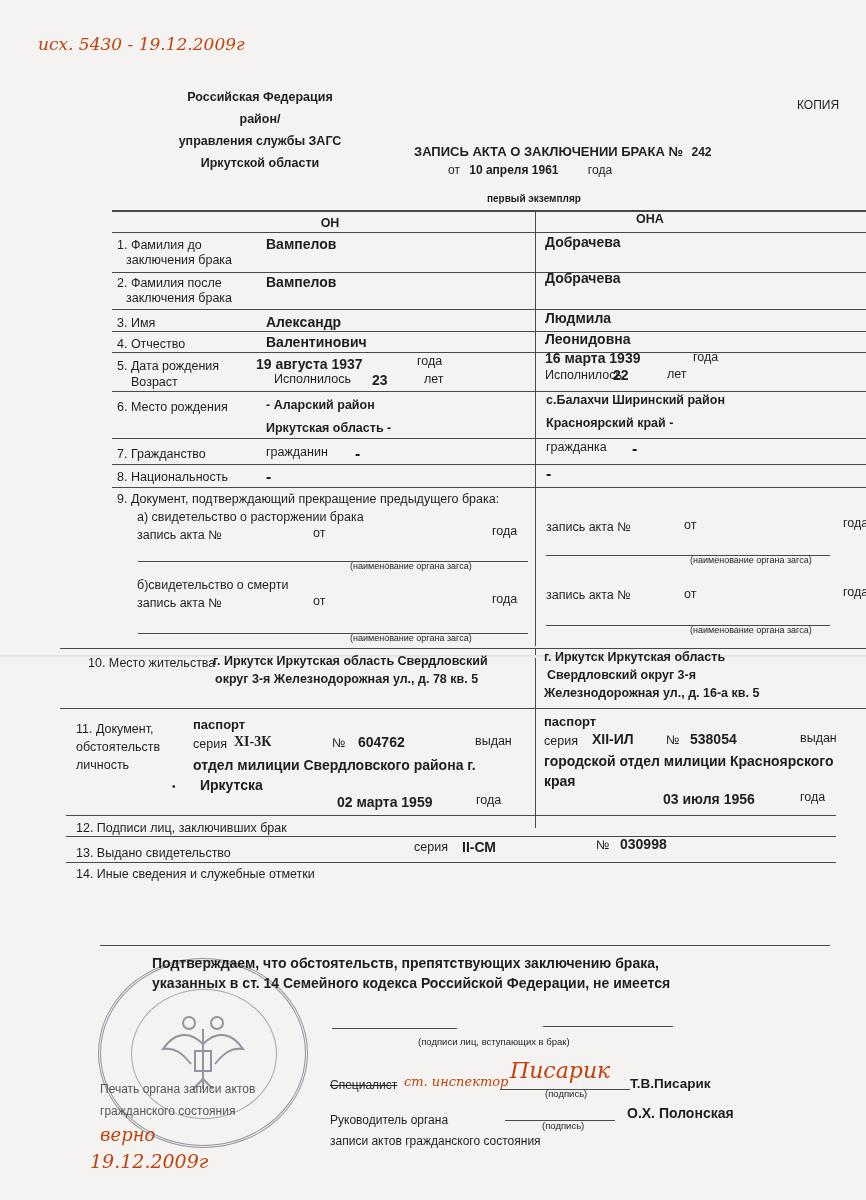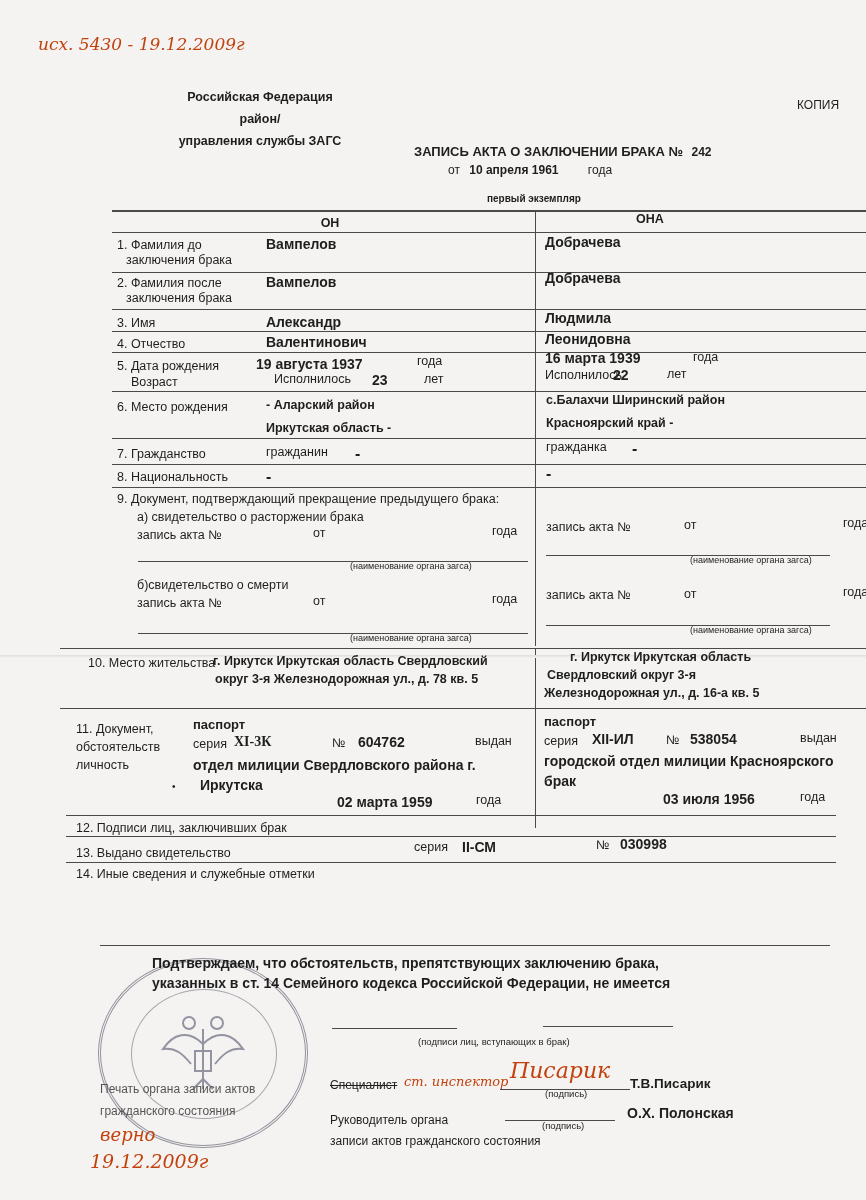--- a/index.html
+++ b/index.html
@@ -32,20 +32,21 @@
 </style>
 </head>
 <body>
 
 <div class="abs hand" style="left:38px;top:34px;font-size:17px;">исх. 5430 - 19.12.2009г</div>
 
 <div class="abs b" style="left:110px;top:86px;width:300px;text-align:center;font-size:12.5px;line-height:22px;white-space:normal;">
   <div>Российская Федерация</div>
   <div>район/</div>
   <div>управления службы ЗАГС</div>
+  <div>Иркутской области</div>
 </div>
 <div class="abs" style="left:797px;top:98px;font-size:12px;">КОПИЯ</div>
 <div class="abs b" style="left:414px;top:144px;font-size:13px;">
   <span>ЗАПИСЬ АКТА О ЗАКЛЮЧЕНИИ БРАКА №</span>
   <span style="margin-left:5px;font-size:12px;">242</span>
 </div>
 <div class="abs" style="left:448px;top:163px;font-size:12px;">
   <span>от</span>
   <span class="b" style="margin-left:6px;">10 апреля 1961</span>
   <span style="margin-left:26px;">года</span>
@@ -145,21 +146,21 @@
 <div class="abs lbl" style="left:843px;top:585px;">года</div>
 <div class="hline" style="left:546px;top:625px;width:284px;"></div>
 <div class="abs small" style="left:690px;top:625px;">(наименование органа загса)</div>
 
 <div class="fold"></div>
 <div class="hline" style="left:60px;top:648px;width:806px;"></div>
 
 <div class="abs lbl" style="left:88px;top:656px;">10. Место жительства</div>
 <div class="abs b" style="left:213px;top:654px;font-size:12.5px;">г. Иркутск  Иркутская область  Свердловский</div>
 <div class="abs b" style="left:215px;top:672px;font-size:12.5px;">округ  3-я Железнодорожная ул., д. 78 кв. 5</div>
-<div class="abs b" style="left:570px;top:650px;font-size:12.5px;">г. Иркутск  Иркутская область</div>
+<div class="abs b" style="left:544px;top:650px;font-size:12.5px;">г. Иркутск  Иркутская область</div>
 <div class="abs b" style="left:547px;top:668px;font-size:12.5px;">Свердловский округ  3-я</div>
 <div class="abs b" style="left:544px;top:686px;font-size:12.5px;">Железнодорожная ул., д. 16-а кв. 5</div>
 <div class="hline" style="left:60px;top:708px;width:806px;"></div>
 
 <div class="abs lbl" style="left:76px;top:720px;line-height:18px;">
   <div>11. Документ,</div>
     <div>обстоятельств</div>
     <div>личность</div>
 </div>
 <div class="abs b" style="left:193px;top:717px;font-size:13px;">паспорт</div>
@@ -174,21 +175,21 @@
 <div class="abs val" style="left:337px;top:794px;">02 марта 1959</div>
 <div class="abs lbl" style="left:476px;top:793px;">года</div>
 
 <div class="abs b" style="left:544px;top:714px;font-size:13px;">паспорт</div>
 <div class="abs lbl" style="left:544px;top:734px;">серия</div>
 <div class="abs val" style="left:592px;top:731px;">XII-ИЛ</div>
 <div class="abs lbl" style="left:666px;top:733px;">№</div>
 <div class="abs val" style="left:690px;top:731px;">538054</div>
 <div class="abs lbl" style="left:800px;top:731px;">выдан</div>
 <div class="abs val" style="left:544px;top:753px;">городской отдел милиции Красноярского</div>
-<div class="abs val" style="left:544px;top:773px;">брак</div>
+<div class="abs val" style="left:544px;top:773px;">края</div>
 <div class="abs val" style="left:663px;top:791px;">03 июля 1956</div>
 <div class="abs lbl" style="left:800px;top:790px;">года</div>
 <div class="hline" style="left:66px;top:815px;width:770px;"></div>
 
 <div class="abs lbl" style="left:76px;top:821px;">12. Подписи лиц, заключивших брак</div>
 <div class="hline" style="left:66px;top:836px;width:770px;"></div>
 <div class="abs lbl" style="left:76px;top:846px;">13. Выдано свидетельство</div>
 <div class="abs lbl" style="left:414px;top:840px;">серия</div>
 <div class="abs val" style="left:462px;top:839px;">II-СМ</div>
 <div class="abs lbl" style="left:596px;top:838px;">№</div>

